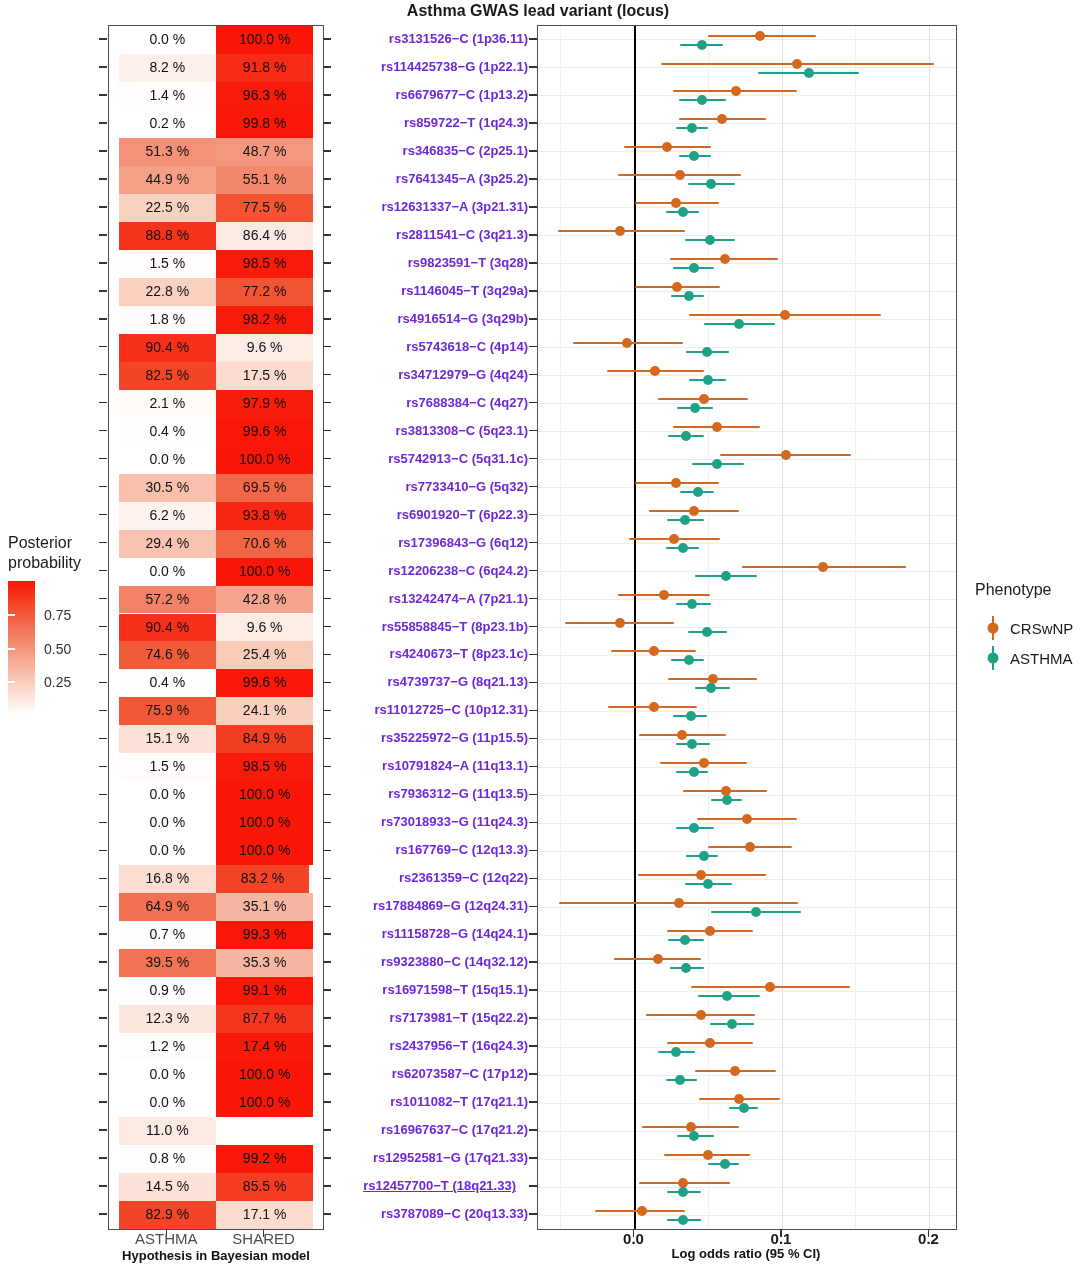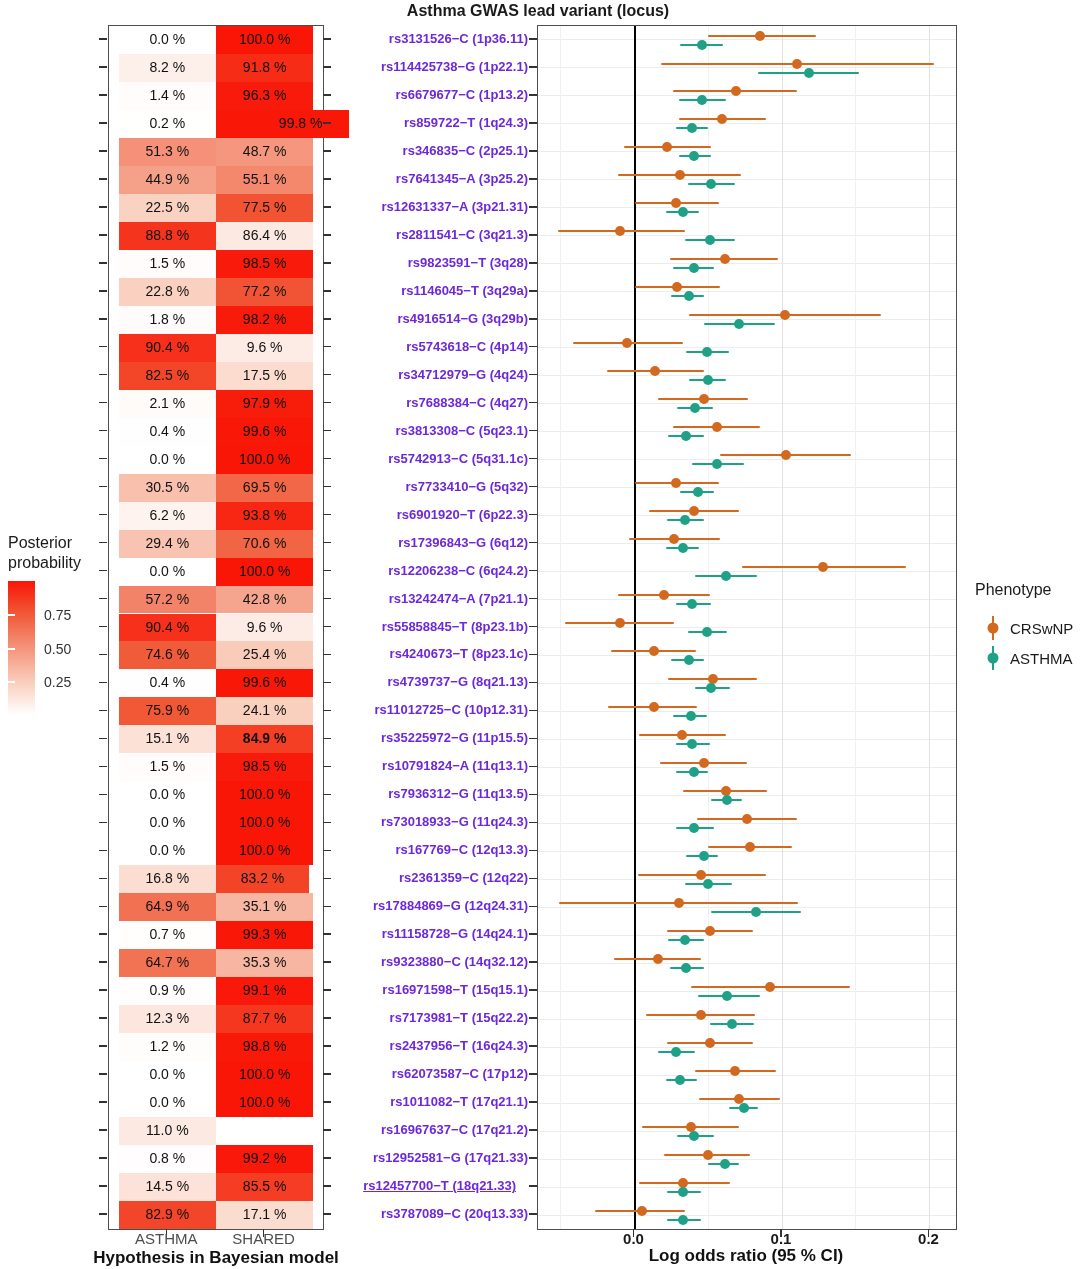--- a/index.html
+++ b/index.html
@@ -10,21 +10,21 @@
   .panel{position:absolute;background:#fff;border:1.6px solid #4d4d4d;box-sizing:content-box;}
   .hm-cell{position:absolute;text-align:center;color:#111;font-size:14px;}
   .vlabel{position:absolute;text-align:right;font-size:13px;font-weight:600;color:#6d28d9;white-space:nowrap;}
   .tick{position:absolute;background:#333;}
   .gridh{position:absolute;background:#ececec;height:1px;}
   .gridv{position:absolute;top:0;}
   .refline{position:absolute;top:0;background:#000;width:2px;}
   .ebar{position:absolute;height:2px;border-radius:1px;}
   .pt{position:absolute;border-radius:50%;}
   .axis-xtick-label{position:absolute;font-size:15px;font-weight:600;color:#1a1a1a;transform:translateX(-50%);}
-  .xlab{position:absolute;font-size:17px;font-weight:bold;color:#111;transform:translateX(-50%);white-space:nowrap;}
+  .xlab{position:absolute;font-size:13px;font-weight:bold;color:#111;transform:translateX(-50%);white-space:nowrap;}
   .hm-col-label{position:absolute;font-size:15px;color:#4d4d4d;transform:translateX(-50%);white-space:nowrap;}
   .pp-title{position:absolute;left:8px;top:533px;width:90px;font-size:16px;color:#1a1a1a;line-height:1.25;}
   .pp-bar{position:absolute;left:8px;top:581px;width:27px;height:134px;
       background:linear-gradient(to bottom,#f91607 0%,#f05a38 25%,#f4947b 50%,#f9cdbb 75%,#ffffff 100%);}
   .pp-tick-label{position:absolute;left:44px;font-size:14px;color:#333;transform:translateY(-50%);}
   .pp-notch{position:absolute;left:8px;width:7px;height:2px;background:#fff;}
   .ph-title{position:absolute;left:975px;top:581px;font-size:16px;color:#1a1a1a;}
   .ph-item-label{position:absolute;left:1010px;font-size:15px;color:#1a1a1a;transform:translateY(-50%);}
   .ph-key-line{position:absolute;width:2px;height:24px;transform:translate(-50%,-50%);}
   .ph-key-dot{position:absolute;width:11px;height:11px;border-radius:50%;transform:translate(-50%,-50%);}
@@ -49,21 +49,21 @@
   </div>
 
   <div id="hm-panel" class="panel" style="left:108px;top:25px;width:214px;height:1203px;">
       <div class="hm-cell" style="left: 9.7px; top: 0px; width: 97.3px; height: 27.98px; line-height: 27.98px; background: rgb(255, 255, 255);">0.0 %</div>
       <div class="hm-cell" style="left: 107px; top: 0px; width: 97.3px; height: 27.98px; line-height: 27.98px; background: rgb(249, 22, 7);">100.0 %</div>
       <div class="hm-cell" style="left: 9.7px; top: 27.98px; width: 97.3px; height: 27.98px; line-height: 27.98px; background: rgb(253, 239, 233);">8.2 %</div>
       <div class="hm-cell" style="left: 107px; top: 27.98px; width: 97.3px; height: 27.98px; line-height: 27.98px; background: rgb(246, 44, 23);">91.8 %</div>
       <div class="hm-cell" style="left: 9.7px; top: 55.95px; width: 97.3px; height: 27.98px; line-height: 27.98px; background: rgb(255, 252, 251);">1.4 %</div>
       <div class="hm-cell" style="left: 107px; top: 55.95px; width: 97.3px; height: 27.98px; line-height: 27.98px; background: rgb(248, 26, 10);">96.3 %</div>
       <div class="hm-cell" style="left: 9.7px; top: 83.93px; width: 97.3px; height: 27.98px; line-height: 27.98px; background: rgb(255, 255, 254);">0.2 %</div>
-      <div class="hm-cell" style="left: 107px; top: 83.93px; width: 97.3px; height: 27.98px; line-height: 27.98px; background: rgb(249, 23, 7); padding-left: 36px;">99.8 %</div>
+      <div class="hm-cell" style="left: 107px; top: 83.93px; width: 97.3px; height: 27.98px; line-height: 27.98px; background: rgb(249, 23, 7);">99.8 %</div>
       <div class="hm-cell" style="left: 9.7px; top: 111.91px; width: 97.3px; height: 27.98px; line-height: 27.98px; background: rgb(244, 145, 120);">51.3 %</div>
       <div class="hm-cell" style="left: 107px; top: 111.91px; width: 97.3px; height: 27.98px; line-height: 27.98px; background: rgb(244, 151, 126);">48.7 %</div>
       <div class="hm-cell" style="left: 9.7px; top: 139.88px; width: 97.3px; height: 27.98px; line-height: 27.98px; background: rgb(245, 160, 136);">44.9 %</div>
       <div class="hm-cell" style="left: 107px; top: 139.88px; width: 97.3px; height: 27.98px; line-height: 27.98px; background: rgb(243, 136, 109);">55.1 %</div>
       <div class="hm-cell" style="left: 9.7px; top: 167.86px; width: 97.3px; height: 27.98px; line-height: 27.98px; background: rgb(250, 210, 194);">22.5 %</div>
       <div class="hm-cell" style="left: 107px; top: 167.86px; width: 97.3px; height: 27.98px; line-height: 27.98px; background: rgb(241, 83, 51);">77.5 %</div>
       <div class="hm-cell" style="left: 9.7px; top: 195.84px; width: 97.3px; height: 27.98px; line-height: 27.98px; background: rgb(245, 52, 29);">88.8 %</div>
       <div class="hm-cell" style="left: 107px; top: 195.84px; width: 97.3px; height: 27.98px; line-height: 27.98px; background: rgb(252, 233, 225);">86.4 %</div>
       <div class="hm-cell" style="left: 9.7px; top: 223.81px; width: 97.3px; height: 27.98px; line-height: 27.98px; background: rgb(255, 252, 251);">1.5 %</div>
       <div class="hm-cell" style="left: 107px; top: 223.81px; width: 97.3px; height: 27.98px; line-height: 27.98px; background: rgb(248, 26, 10);">98.5 %</div>
@@ -93,43 +93,43 @@
       <div class="hm-cell" style="left: 107px; top: 559.53px; width: 97.3px; height: 27.98px; line-height: 27.98px; background: rgb(245, 164, 141);">42.8 %</div>
       <div class="hm-cell" style="left: 9.7px; top: 587.51px; width: 97.3px; height: 27.98px; line-height: 27.98px; background: rgb(246, 48, 26);">90.4 %</div>
       <div class="hm-cell" style="left: 107px; top: 587.51px; width: 97.3px; height: 27.98px; line-height: 27.98px; background: rgb(253, 236, 229);">9.6 %</div>
       <div class="hm-cell" style="left: 9.7px; top: 615.49px; width: 97.3px; height: 27.98px; line-height: 27.98px; background: rgb(240, 91, 57);">74.6 %</div>
       <div class="hm-cell" style="left: 107px; top: 615.49px; width: 97.3px; height: 27.98px; line-height: 27.98px; background: rgb(249, 204, 186);">25.4 %</div>
       <div class="hm-cell" style="left: 9.7px; top: 643.47px; width: 97.3px; height: 27.98px; line-height: 27.98px; background: rgb(255, 254, 254);">0.4 %</div>
       <div class="hm-cell" style="left: 107px; top: 643.47px; width: 97.3px; height: 27.98px; line-height: 27.98px; background: rgb(249, 23, 8);">99.6 %</div>
       <div class="hm-cell" style="left: 9.7px; top: 671.44px; width: 97.3px; height: 27.98px; line-height: 27.98px; background: rgb(240, 88, 54);">75.9 %</div>
       <div class="hm-cell" style="left: 107px; top: 671.44px; width: 97.3px; height: 27.98px; line-height: 27.98px; background: rgb(249, 207, 189);">24.1 %</div>
       <div class="hm-cell" style="left: 9.7px; top: 699.42px; width: 97.3px; height: 27.98px; line-height: 27.98px; background: rgb(251, 225, 214);">15.1 %</div>
-      <div class="hm-cell" style="left: 107px; top: 699.42px; width: 97.3px; height: 46px; line-height: 27.98px; background: rgb(244, 63, 37); font-weight: bold;">84.9 %</div>
+      <div class="hm-cell" style="left: 107px; top: 699.42px; width: 97.3px; height: 46px; line-height: 27.98px; background: rgb(244, 63, 37);">84.9 %</div>
       <div class="hm-cell" style="left: 9.7px; top: 727.4px; width: 97.3px; height: 27.98px; line-height: 27.98px; background: rgb(255, 252, 251);">1.5 %</div>
       <div class="hm-cell" style="left: 107px; top: 727.4px; width: 97.3px; height: 27.98px; line-height: 27.98px; background: rgb(248, 26, 10);">98.5 %</div>
       <div class="hm-cell" style="left: 9.7px; top: 755.37px; width: 97.3px; height: 27.98px; line-height: 27.98px; background: rgb(255, 255, 255);">0.0 %</div>
       <div class="hm-cell" style="left: 107px; top: 755.37px; width: 97.3px; height: 27.98px; line-height: 27.98px; background: rgb(249, 22, 7);">100.0 %</div>
       <div class="hm-cell" style="left: 9.7px; top: 783.35px; width: 97.3px; height: 27.98px; line-height: 27.98px; background: rgb(255, 255, 255);">0.0 %</div>
       <div class="hm-cell" style="left: 107px; top: 783.35px; width: 97.3px; height: 27.98px; line-height: 27.98px; background: rgb(249, 22, 7);">100.0 %</div>
       <div class="hm-cell" style="left: 9.7px; top: 811.33px; width: 97.3px; height: 27.98px; line-height: 27.98px; background: rgb(255, 255, 255);">0.0 %</div>
       <div class="hm-cell" style="left: 107px; top: 811.33px; width: 97.3px; height: 27.98px; line-height: 27.98px; background: rgb(249, 22, 7);">100.0 %</div>
       <div class="hm-cell" style="left: 9.7px; top: 839.3px; width: 97.3px; height: 27.98px; line-height: 27.98px; background: rgb(251, 221, 209);">16.8 %</div>
       <div class="hm-cell" style="left: 107px; top: 839.3px; width: 93px; height: 27.98px; line-height: 27.98px; background: rgb(243, 68, 40);">83.2 %</div>
       <div class="hm-cell" style="left: 9.7px; top: 867.28px; width: 97.3px; height: 27.98px; line-height: 27.98px; background: rgb(242, 113, 83);">64.9 %</div>
       <div class="hm-cell" style="left: 107px; top: 867.28px; width: 97.3px; height: 27.98px; line-height: 27.98px; background: rgb(247, 182, 161);">35.1 %</div>
       <div class="hm-cell" style="left: 9.7px; top: 895.26px; width: 97.3px; height: 27.98px; line-height: 27.98px; background: rgb(255, 254, 253);">0.7 %</div>
       <div class="hm-cell" style="left: 107px; top: 895.26px; width: 97.3px; height: 27.98px; line-height: 27.98px; background: rgb(249, 24, 8);">99.3 %</div>
-      <div class="hm-cell" style="left: 9.7px; top: 923.23px; width: 97.3px; height: 27.98px; line-height: 27.98px; background: rgb(242, 114, 84);">64.7 %</div>
+      <div class="hm-cell" style="left: 9.7px; top: 923.23px; width: 97.3px; height: 27.98px; line-height: 27.98px; background: rgb(242, 114, 84);">39.5 %</div>
       <div class="hm-cell" style="left: 107px; top: 923.23px; width: 97.3px; height: 27.98px; line-height: 27.98px; background: rgb(247, 182, 161);">35.3 %</div>
       <div class="hm-cell" style="left: 9.7px; top: 951.21px; width: 97.3px; height: 27.98px; line-height: 27.98px; background: rgb(255, 253, 253);">0.9 %</div>
       <div class="hm-cell" style="left: 107px; top: 951.21px; width: 97.3px; height: 27.98px; line-height: 27.98px; background: rgb(249, 24, 9);">99.1 %</div>
       <div class="hm-cell" style="left: 9.7px; top: 979.19px; width: 97.3px; height: 27.98px; line-height: 27.98px; background: rgb(252, 230, 222);">12.3 %</div>
       <div class="hm-cell" style="left: 107px; top: 979.19px; width: 97.3px; height: 27.98px; line-height: 27.98px; background: rgb(245, 55, 31);">87.7 %</div>
       <div class="hm-cell" style="left: 9.7px; top: 1007.16px; width: 97.3px; height: 27.98px; line-height: 27.98px; background: rgb(255, 253, 252);">1.2 %</div>
-      <div class="hm-cell" style="left: 107px; top: 1007.16px; width: 97.3px; height: 27.98px; line-height: 27.98px; background: rgb(249, 25, 9);">98.8 %</div>
+      <div class="hm-cell" style="left: 107px; top: 1007.16px; width: 97.3px; height: 27.98px; line-height: 27.98px; background: rgb(249, 25, 9);">17.4 %</div>
       <div class="hm-cell" style="left: 9.7px; top: 1035.14px; width: 97.3px; height: 27.98px; line-height: 27.98px; background: rgb(255, 255, 255);">0.0 %</div>
       <div class="hm-cell" style="left: 107px; top: 1035.14px; width: 97.3px; height: 27.98px; line-height: 27.98px; background: rgb(249, 22, 7);">100.0 %</div>
       <div class="hm-cell" style="left: 9.7px; top: 1063.12px; width: 97.3px; height: 27.98px; line-height: 27.98px; background: rgb(255, 255, 255);">0.0 %</div>
       <div class="hm-cell" style="left: 107px; top: 1063.12px; width: 97.3px; height: 27.98px; line-height: 27.98px; background: rgb(249, 22, 7);">100.0 %</div>
       <div class="hm-cell" style="left: 9.7px; top: 1091.09px; width: 97.3px; height: 27.98px; line-height: 27.98px; background: rgb(252, 233, 225);">11.0 %</div>
       <div class="hm-cell" style="left: 107px; top: 1150px; width: 97.3px; height: 27.98px; line-height: 27.98px; background: rgb(245, 52, 29);">89.0 %</div>
       <div class="hm-cell" style="left: 9.7px; top: 1119.07px; width: 97.3px; height: 27.98px; line-height: 27.98px; background: rgb(255, 253, 253);">0.8 %</div>
       <div class="hm-cell" style="left: 107px; top: 1119.07px; width: 97.3px; height: 27.98px; line-height: 27.98px; background: rgb(249, 24, 9);">99.2 %</div>
       <div class="hm-cell" style="left: 9.7px; top: 1147.05px; width: 97.3px; height: 27.98px; line-height: 27.98px; background: rgb(252, 226, 216);">14.5 %</div>
       <div class="hm-cell" style="left: 107px; top: 1147.05px; width: 97.3px; height: 27.98px; line-height: 27.98px; background: rgb(244, 61, 35);">85.5 %</div>

